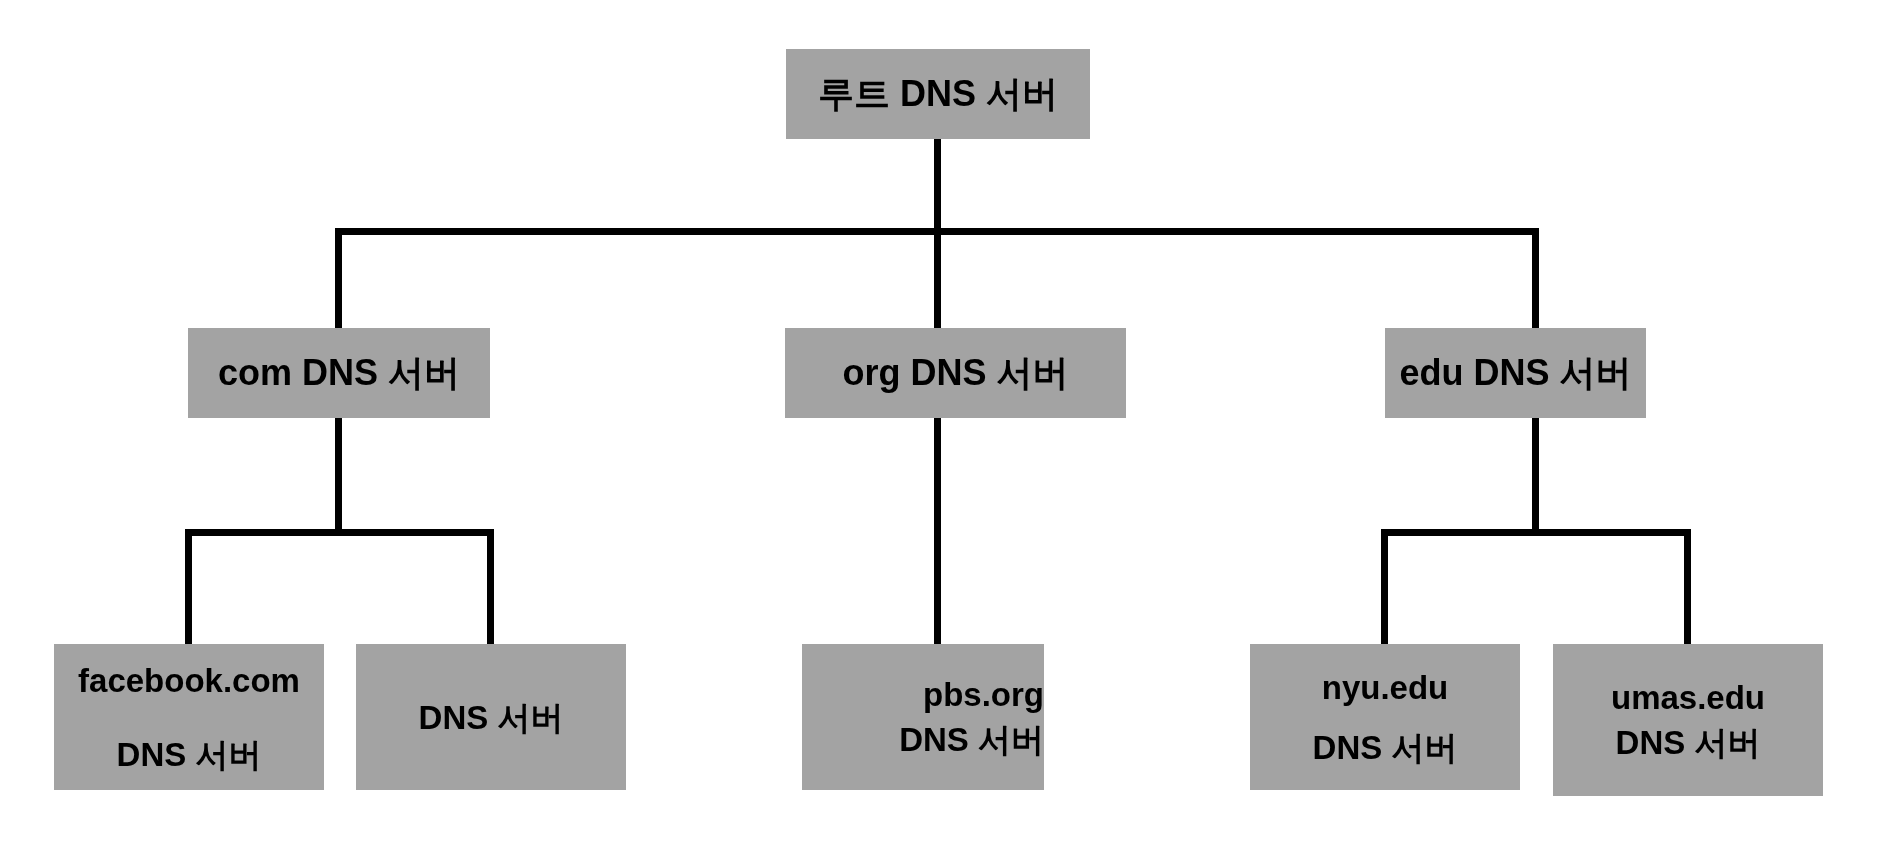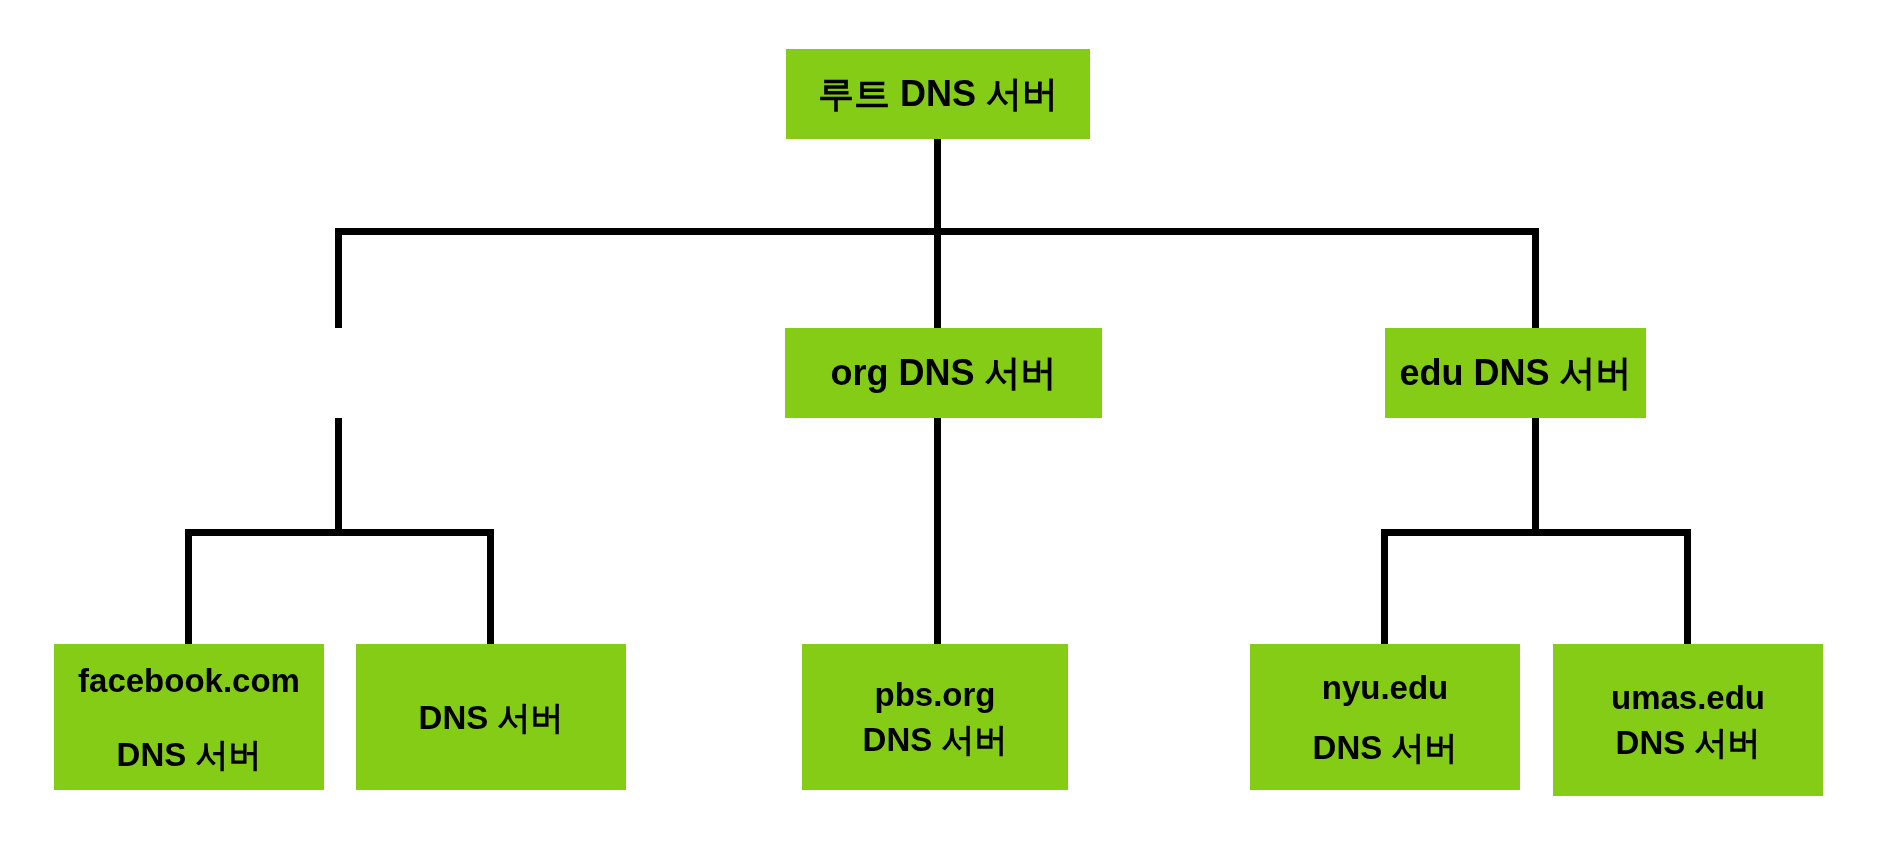--- a/index.html
+++ b/index.html
@@ -10,42 +10,42 @@
   .canvas {
     position: relative;
     width: 1877px;
     height: 858px;
     background: #ffffff;
     font-family: "Liberation Sans", "DejaVu Sans", sans-serif;
     overflow: hidden;
   }
   .node {
     position: absolute;
-    background: #84cc16;
+    background: #a3a3a3;
     color: #000000;
     font-weight: bold;
     display: flex;
     flex-direction: column;
     align-items: center;
     justify-content: center;
     text-align: center;
     box-sizing: border-box;
   }
   .node .nline { display: block; white-space: nowrap; }
   .lvl1, .lvl2 { font-size: 36px; }
   .lvl3 { font-size: 33px; line-height: 45px; }
 
   
   #node-root     { left: 786px;  top: 49px;  width: 304px; height: 90px;  }
   #node-com      { left: 188px;  top: 328px; width: 302px; height: 90px;  }
-  #node-org      { left: 785px;  top: 328px; width: 317px; height: 90px;  }
+  #node-org      { left: 785px;  top: 328px; width: 341px; height: 90px;  }
   #node-edu      { left: 1385px; top: 328px; width: 261px; height: 90px;  }
   #node-facebook { left: 54px;   top: 644px; width: 270px; height: 146px; gap: 29px; }
   #node-amazon   { left: 356px;  top: 644px; width: 270px; height: 146px; }
-  #node-pbs      { left: 802px;  top: 644px; width: 266px; height: 146px; }
+  #node-pbs      { left: 802px;  top: 644px; width: 242px; height: 146px; align-items: flex-end; }
   #node-nyu      { left: 1250px; top: 644px; width: 270px; height: 146px; gap: 15px; }
   #node-umas     { left: 1553px; top: 644px; width: 270px; height: 152px; }
 
   
   .line {
     position: absolute;
     background: #000000;
   }
   #l-root-stem    { left: 934px;  top: 139px; width: 7px;    height: 189px; }
   #l-top-bar      { left: 335px;  top: 228px; width: 1204px; height: 7px;   }
@@ -77,20 +77,23 @@
   <div class="line" id="l-org-stem"></div>
   <div class="line" id="l-edu-stem"></div>
   <div class="line" id="l-edu-bar"></div>
   <div class="line" id="l-nyu-drop"></div>
   <div class="line" id="l-umas-drop"></div>
 
   <div class="node lvl1" id="node-root">
     <span class="nline">루트 DNS 서버</span>
   </div>
 
+  <div class="node lvl2" id="node-com">
+    <span class="nline">com DNS 서버</span>
+  </div>
   <div class="node lvl2" id="node-org">
     <span class="nline">org DNS 서버</span>
   </div>
   <div class="node lvl2" id="node-edu">
     <span class="nline">edu DNS 서버</span>
   </div>
 
   <div class="node lvl3" id="node-facebook">
     <span class="nline">facebook.com</span>
     <span class="nline">DNS 서버</span>

